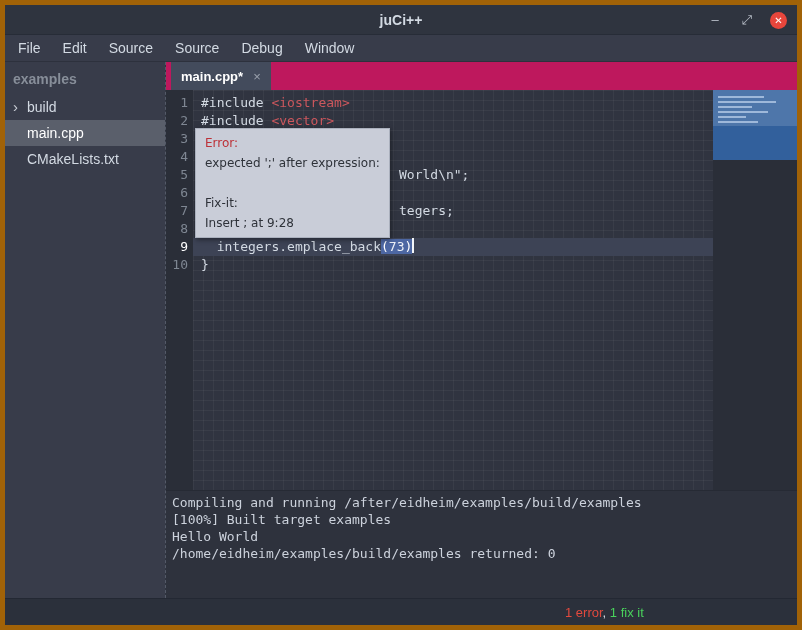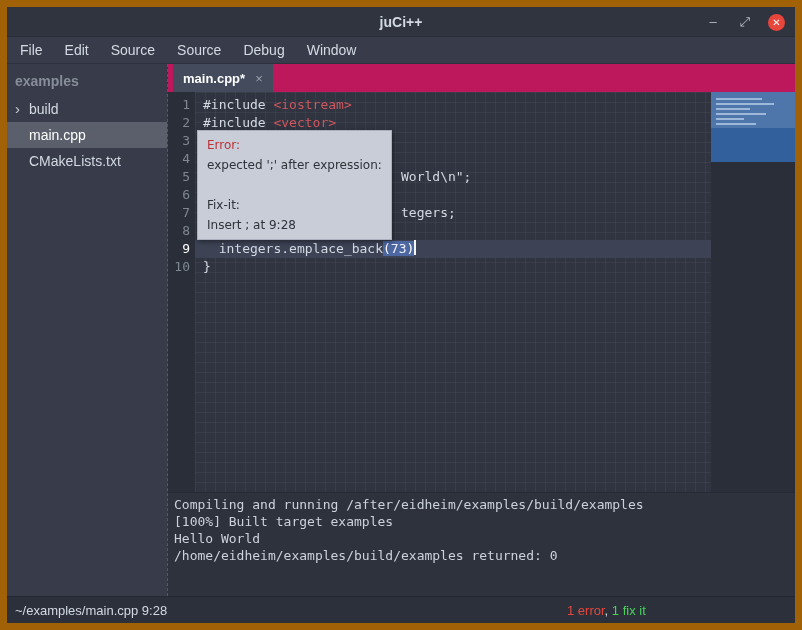--- a/index.html
+++ b/index.html
@@ -1,19 +1,19 @@
 <!DOCTYPE html>
 <html><head>
 <meta charset="utf-8">
 <style>
   * { margin:0; padding:0; box-sizing:border-box; }
   html,body { width:802px; height:630px; overflow:hidden; background:#383c4a;
     font-family:"Liberation Sans", sans-serif; }
   .window { position:relative; width:802px; height:630px; background:#383c4a;
-    border:7px solid #a16207; display:flex; flex-direction:column; }
+    border:5px solid #a16207; display:flex; flex-direction:column; }
 
   
   .titlebar { height:30px; flex:none; background:#2f343f; position:relative;
     display:flex; align-items:center; justify-content:center; border-bottom:1px solid #272c37; }
   .window-title { color:#d3dae3; font-size:14px; font-weight:bold; }
   .win-controls { position:absolute; right:10px; top:0; height:30px; display:flex; align-items:center; gap:14px; }
   .win-btn { color:#b9bfc9; font-size:13px; width:18px; text-align:center; line-height:18px; }
   .close-btn { width:17px; height:17px; border-radius:50%; background:#e8463c; color:#fff;
     font-size:10px; line-height:17px; }
 
@@ -190,17 +190,16 @@
       <div class="terminal">
         <div>Compiling and running /after/eidheim/examples/build/examples</div>
         <div>[100%] Built target examples</div>
         <div>Hello World</div>
         <div>/home/eidheim/examples/build/examples returned: 0</div>
       </div>
     </div>
   </div>
 
   <div class="statusbar">
-    <span class="status-loc">~/examples/main.cpp 9:28</span>
     <span class="status-diag"><span class="err-count">1 error</span><span class="sep">, </span><span class="fix-count">1 fix it</span></span>
   </div>
 
 </div>
 
 </body></html>

